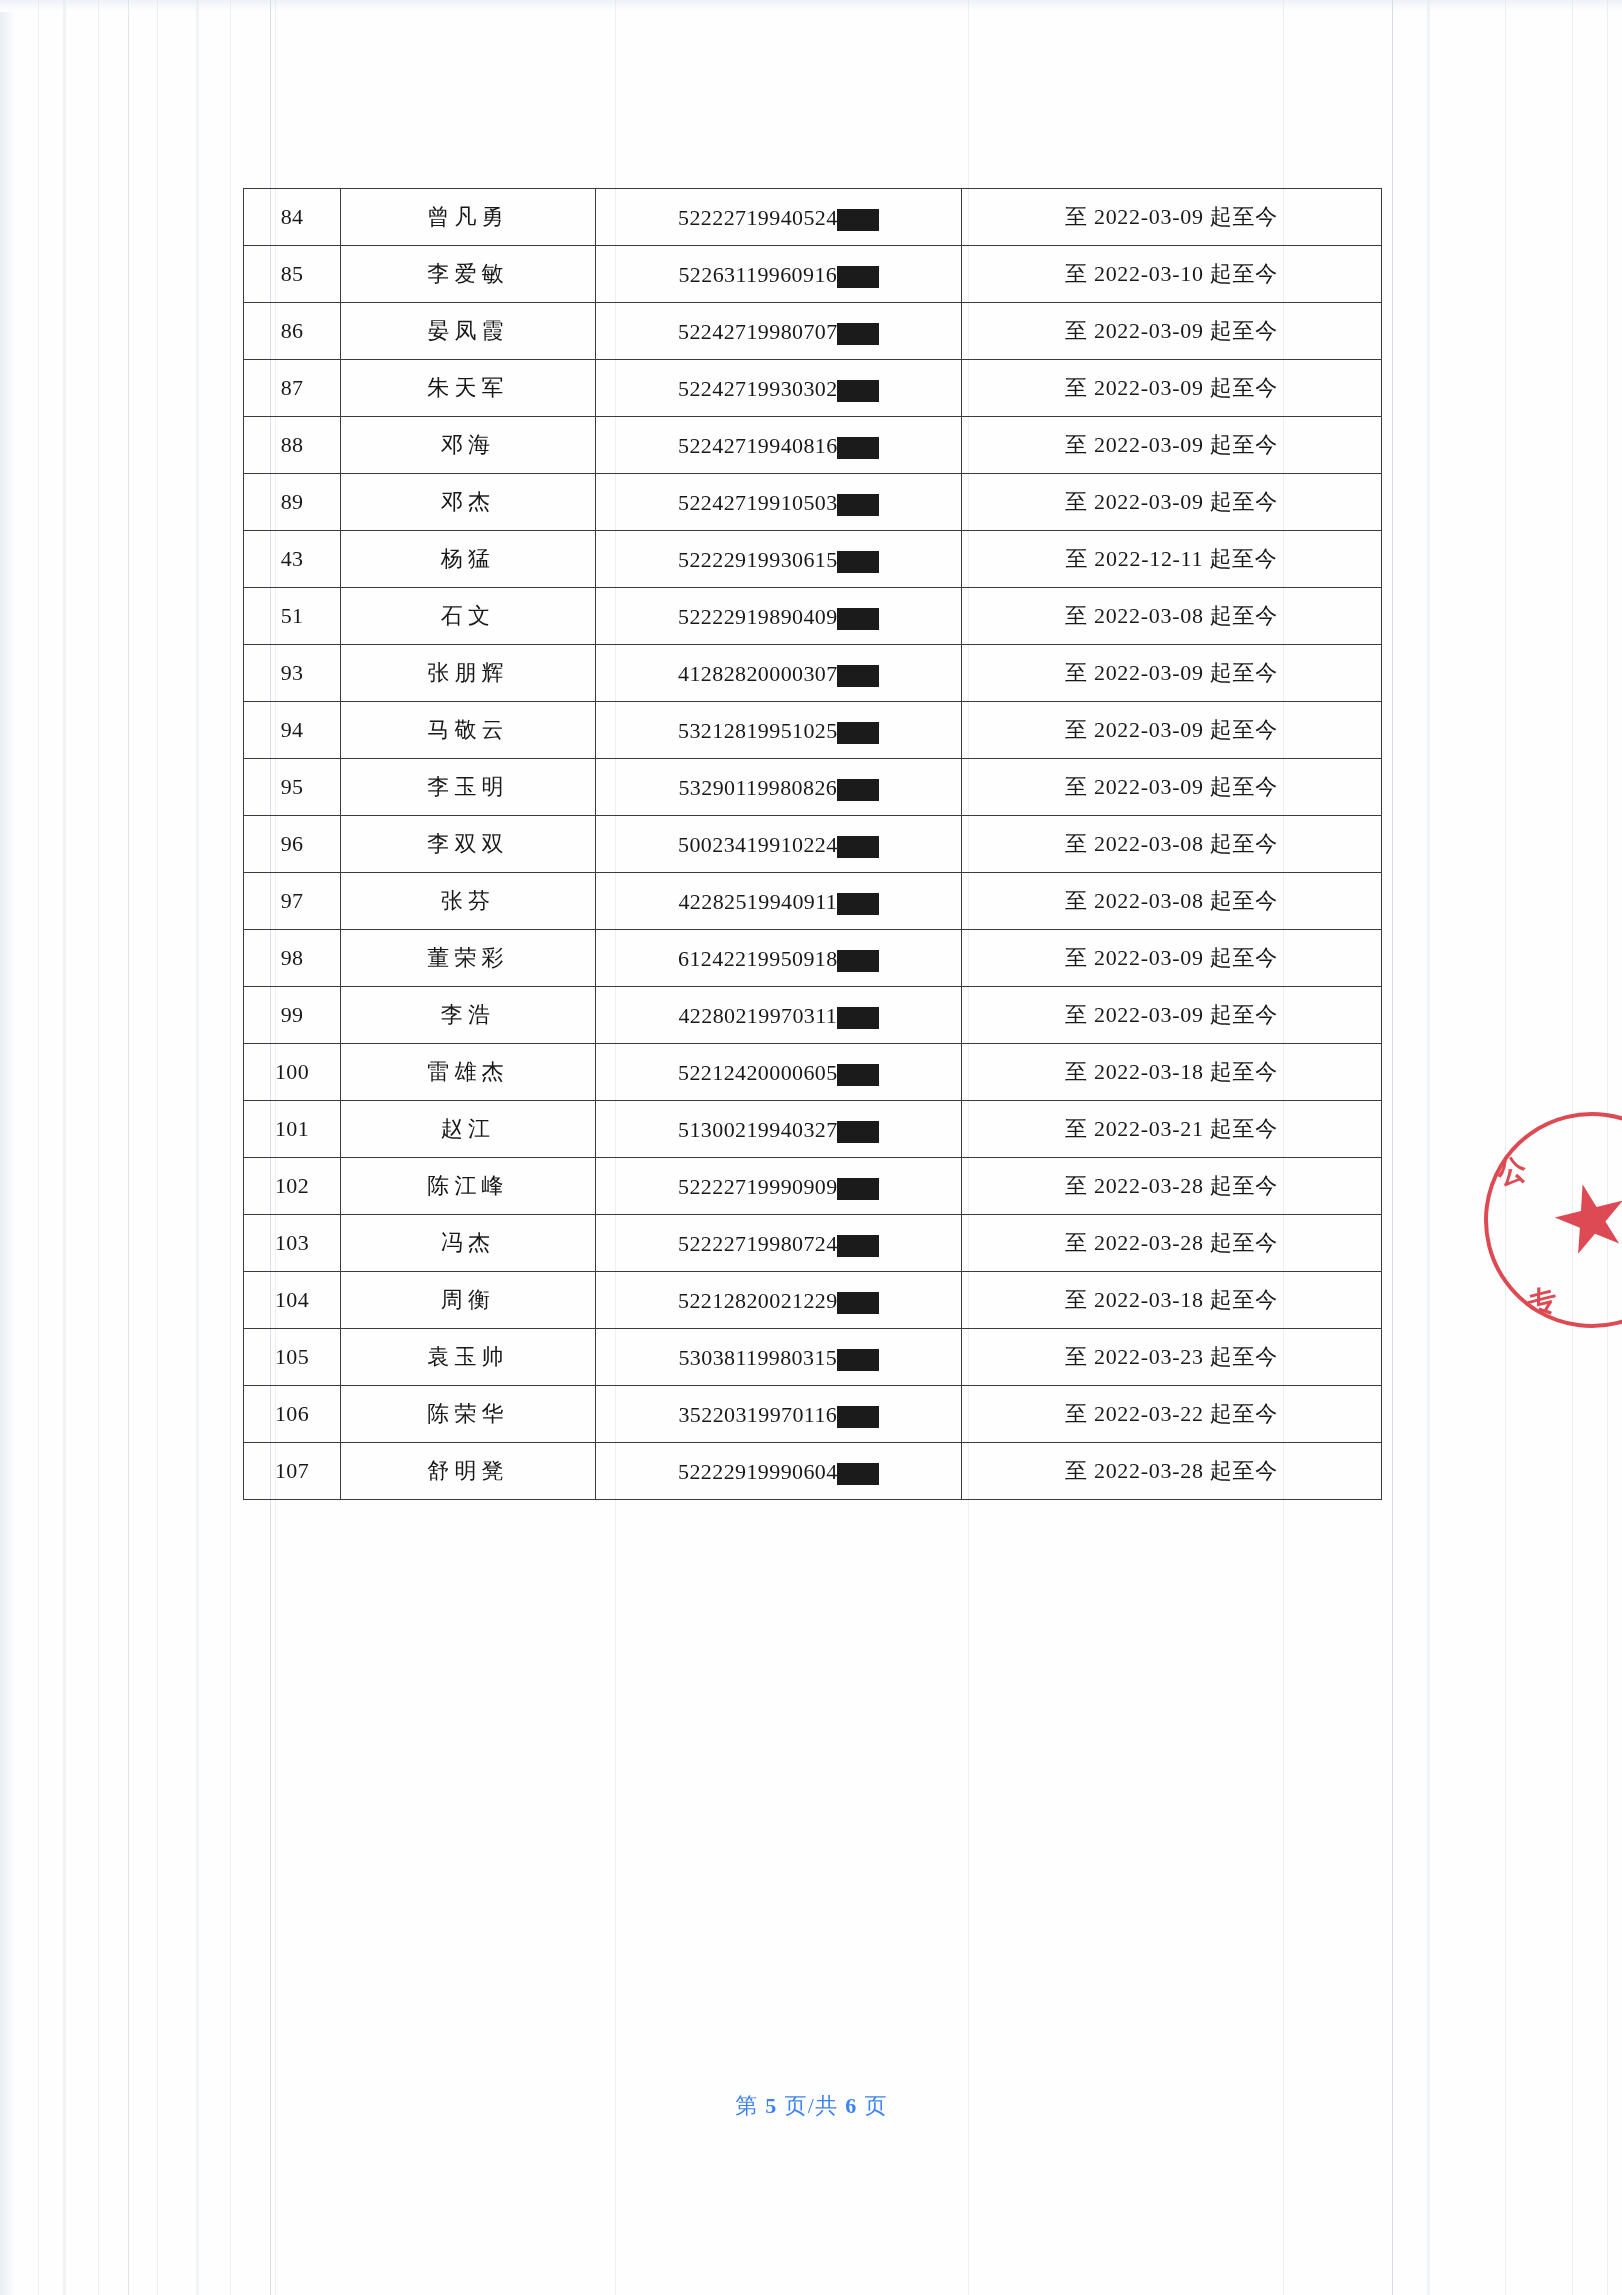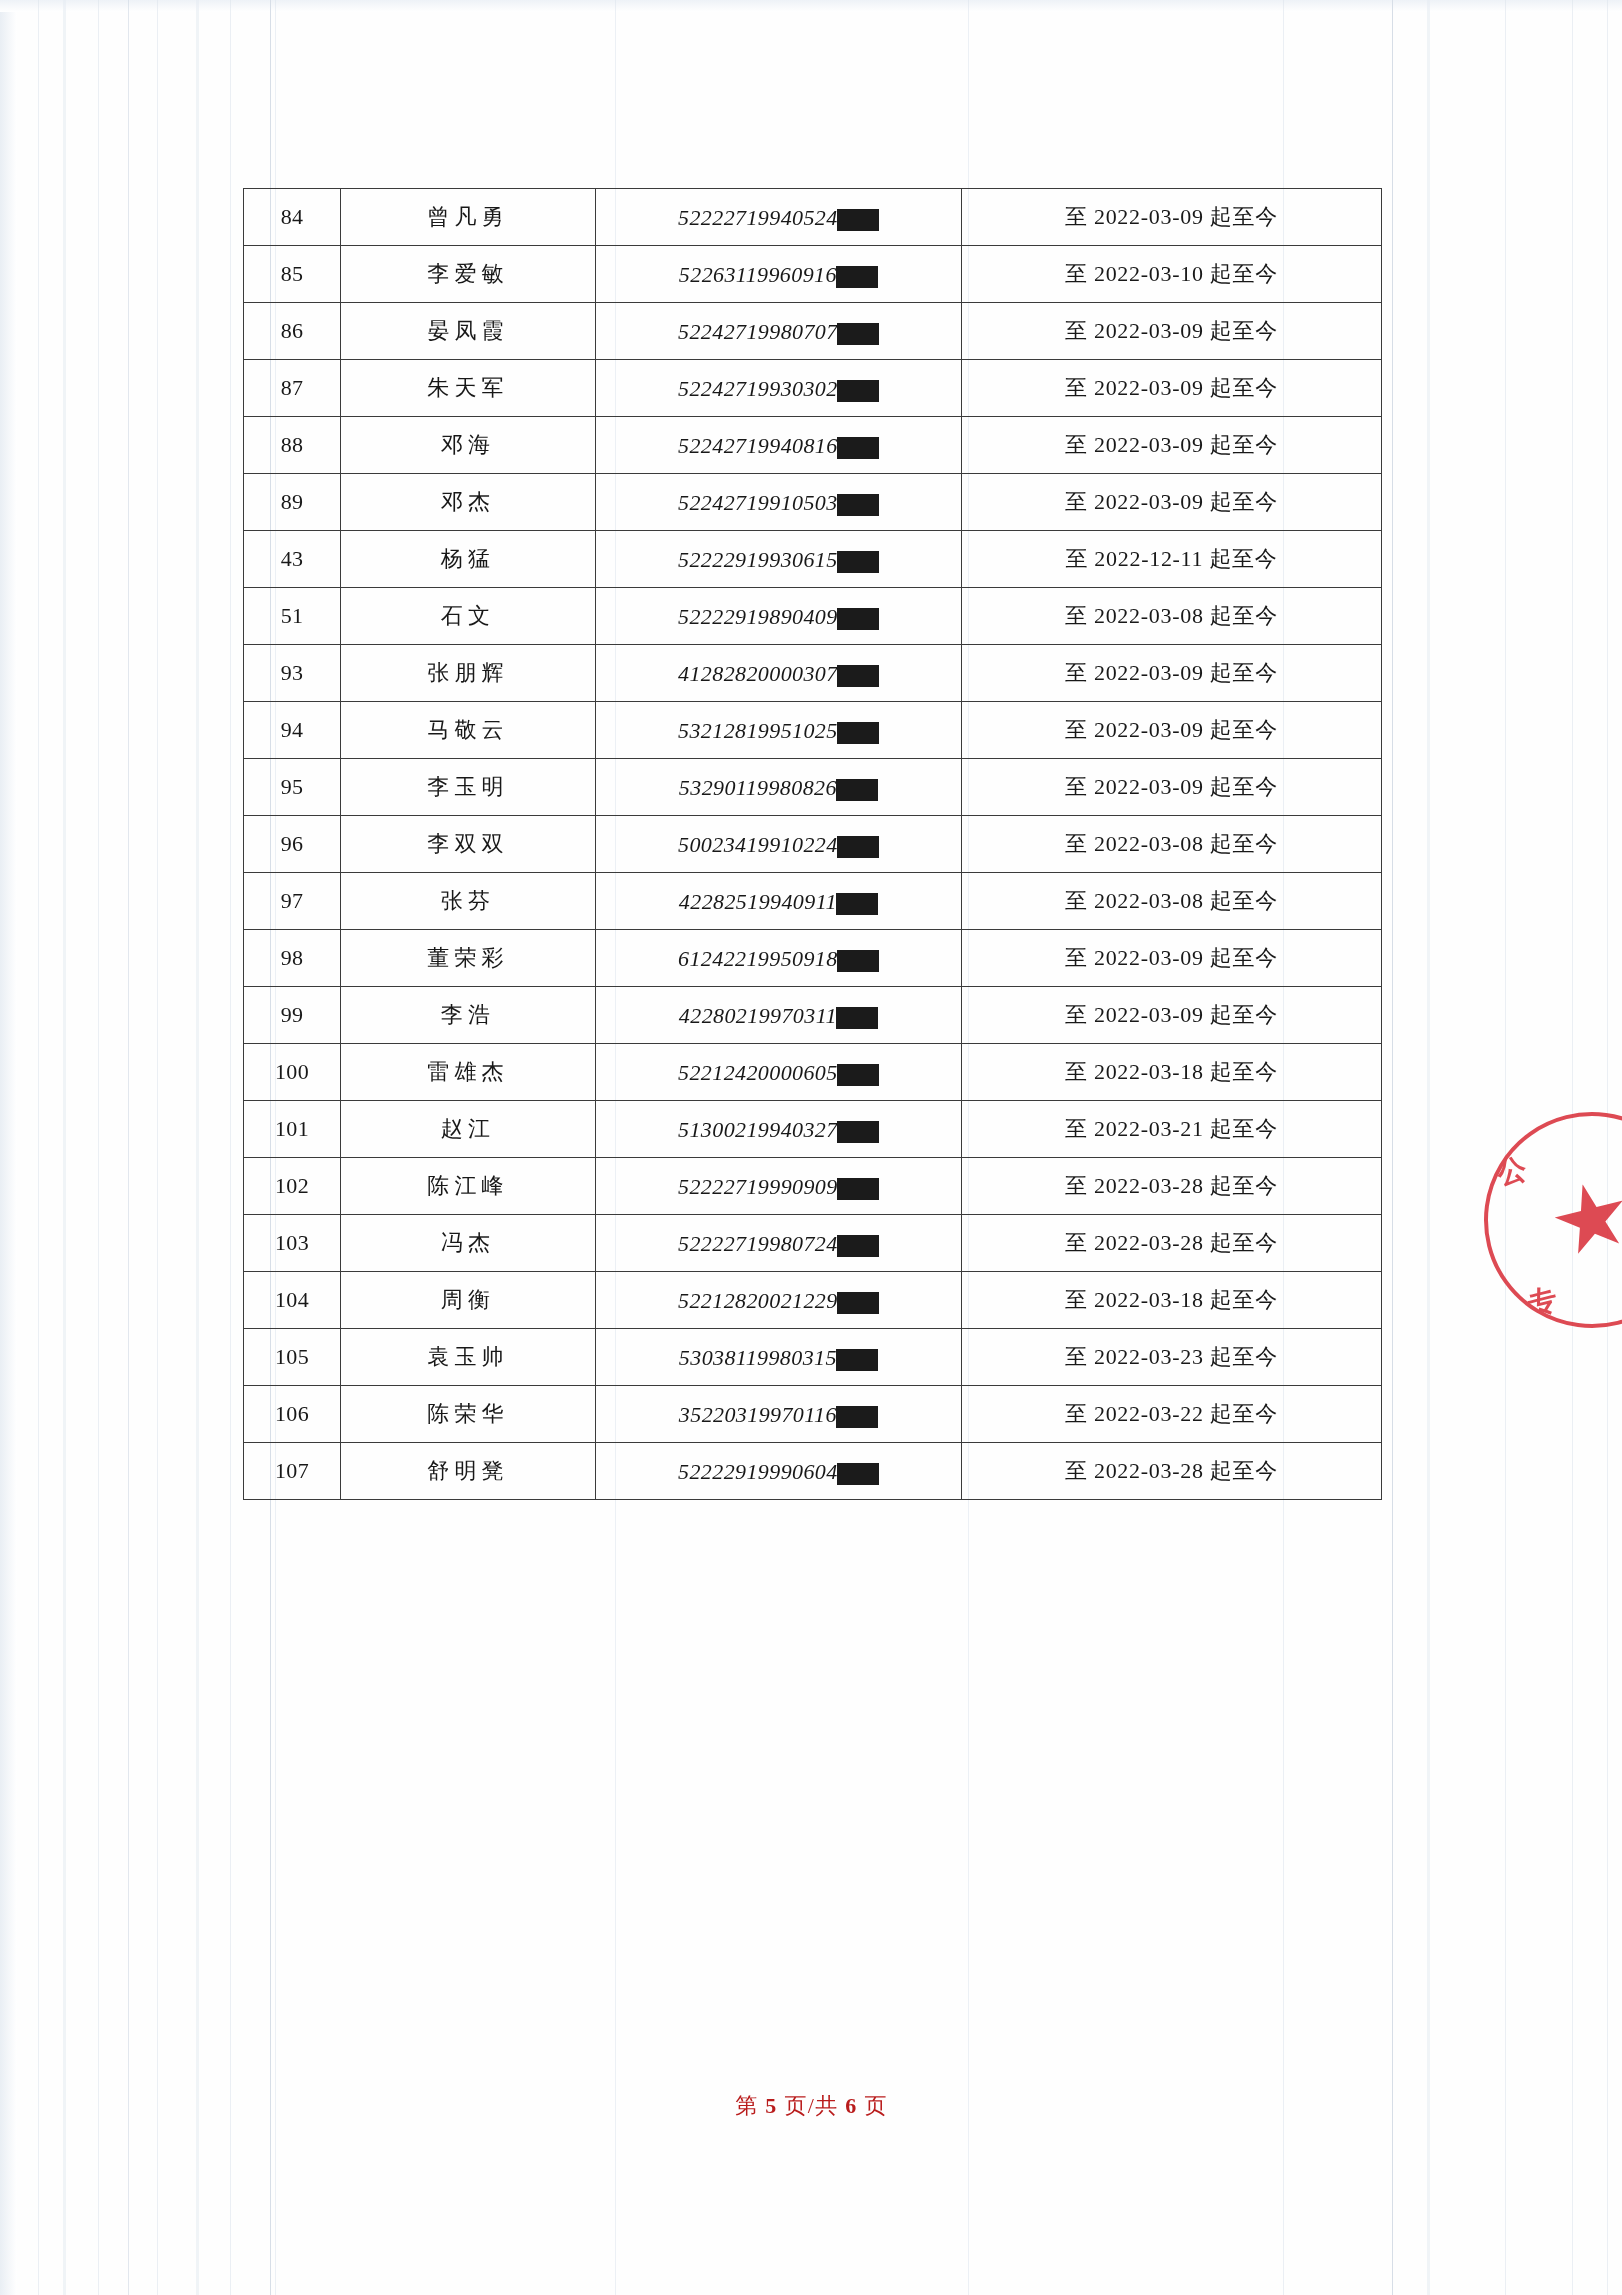--- a/index.html
+++ b/index.html
@@ -86,21 +86,20 @@
     position: relative;
     font-size: 22px;
     letter-spacing: 0.4px;
     white-space: nowrap;
     text-align: left;
     padding-left: 17px;
   }
   .idnum {
     display: inline-block;
     vertical-align: middle;
-    font-style: italic;
   }
   .redact {
     display: inline-block;
     vertical-align: middle;
     width: 42px;
     height: 22px;
     background: #1b1b1b;
     margin-left: -0.7px;
     position: relative;
     top: 2px;
@@ -111,21 +110,21 @@
   }
 
   
   .footer {
     position: absolute;
     left: 0;
     right: 0;
     top: 2091px;
     text-align: center;
     font-size: 22px;
-    color: #b91c1c;
+    color: #3b82f6;
     letter-spacing: 1.3px;
   }
   .footer b { font-weight: bold; }
 
   
   .stamp {
     position: absolute;
     left: 1484px;
     top: 1112px;
     width: 216px;

